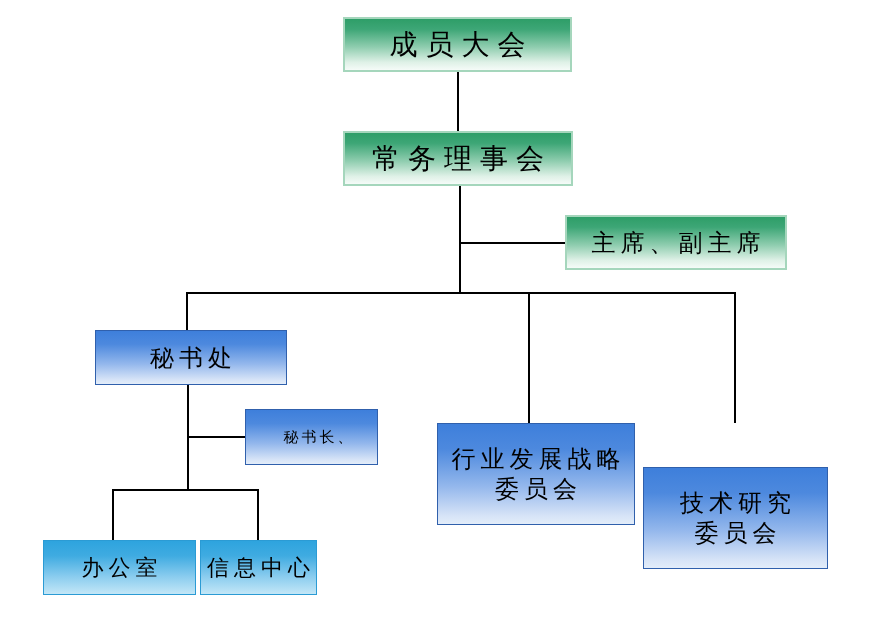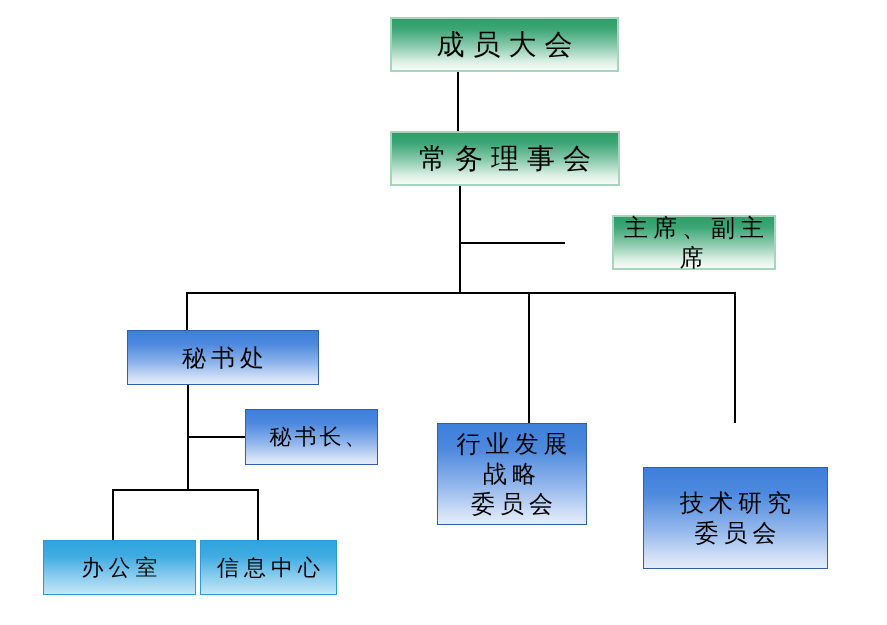--- a/index.html
+++ b/index.html
@@ -11,46 +11,45 @@
 
   .node{
     position:absolute;display:flex;flex-direction:column;align-items:center;justify-content:center;
     text-align:center;box-sizing:border-box;line-height:1.25;
   }
   .node span{display:block;}
 
   .green{
     background:linear-gradient(to bottom,#2E9E68 0%,#3DA676 20%,#8FCDAF 55%,#DFF1E7 85%,#F5FBF8 100%);
     border:2px solid #A5D6BC;
-    margin-left:47px;
   }
   .blue{
     background:linear-gradient(to bottom,#3E7FDB 0%,#4D89DE 25%,#93B7EC 62%,#D7E4F7 92%,#E3EDFA 100%);
     border:1px solid #3060AC;
   }
   .cyan{
     background:linear-gradient(to bottom,#2EA4DE 0%,#3FABE1 28%,#8CCDEF 68%,#C3E7F7 100%);
     border:1px solid #2B9BD4;
   }
 
   .fs28{font-size:28px;letter-spacing:8px;text-indent:8px;}
   .fs24{font-size:24px;letter-spacing:5px;text-indent:5px;}
   .fs22{font-size:22px;letter-spacing:5px;text-indent:5px;}
-  .fs20{font-size:22px;letter-spacing:3px;text-indent:3px;padding-left:13px;}
+  .fs20{font-size:15px;letter-spacing:3px;text-indent:3px;padding-left:13px;}
 
   
   .n-member     {left:343px;top:17px; width:229px;height:55px;}
   .n-council    {left:343px;top:131px;width:230px;height:55px;text-align:center;}
-  .n-chairman   {left:565px;top:215px;width:164px;height:55px;}
-  .n-secretariat{left:95px; top:330px;width:192px;height:55px;margin-left:32px;}
+  .n-chairman   {left:565px;top:215px;width:222px;height:55px;}
+  .n-secretariat{left:95px; top:330px;width:192px;height:55px;}
   .n-secgen     {left:245px;top:409px;width:133px;height:56px;}
-  .n-industry   {left:437px;top:423px;width:150px;height:102px;font-family:Liberation Serif, serif;}
+  .n-industry   {left:437px;top:423px;width:198px;height:102px;font-family:Liberation Serif, serif;}
   .n-tech       {left:643px;top:423px;width:185px;height:102px;margin-top:44px;}
   .n-office     {left:43px; top:540px;width:153px;height:55px;}
-  .n-info       {left:200px;top:540px;width:137px;height:55px;}
+  .n-info       {left:200px;top:540px;width:117px;height:55px;}
 
   
   .line{position:absolute;background:#000;}
   .c1 {left:457px;top:72px; width:2px;  height:59px;}
   .c2 {left:459px;top:186px;width:2px;  height:107px;}
   .c3 {left:459px;top:242px;width:106px;height:2px;}
   .c4 {left:186px;top:292px;width:550px;height:2px;}
   .c5 {left:186px;top:292px;width:2px;  height:38px;}
   .c6 {left:528px;top:292px;width:2px;  height:131px;}
   .c7 {left:734px;top:292px;width:2px;  height:131px;}

